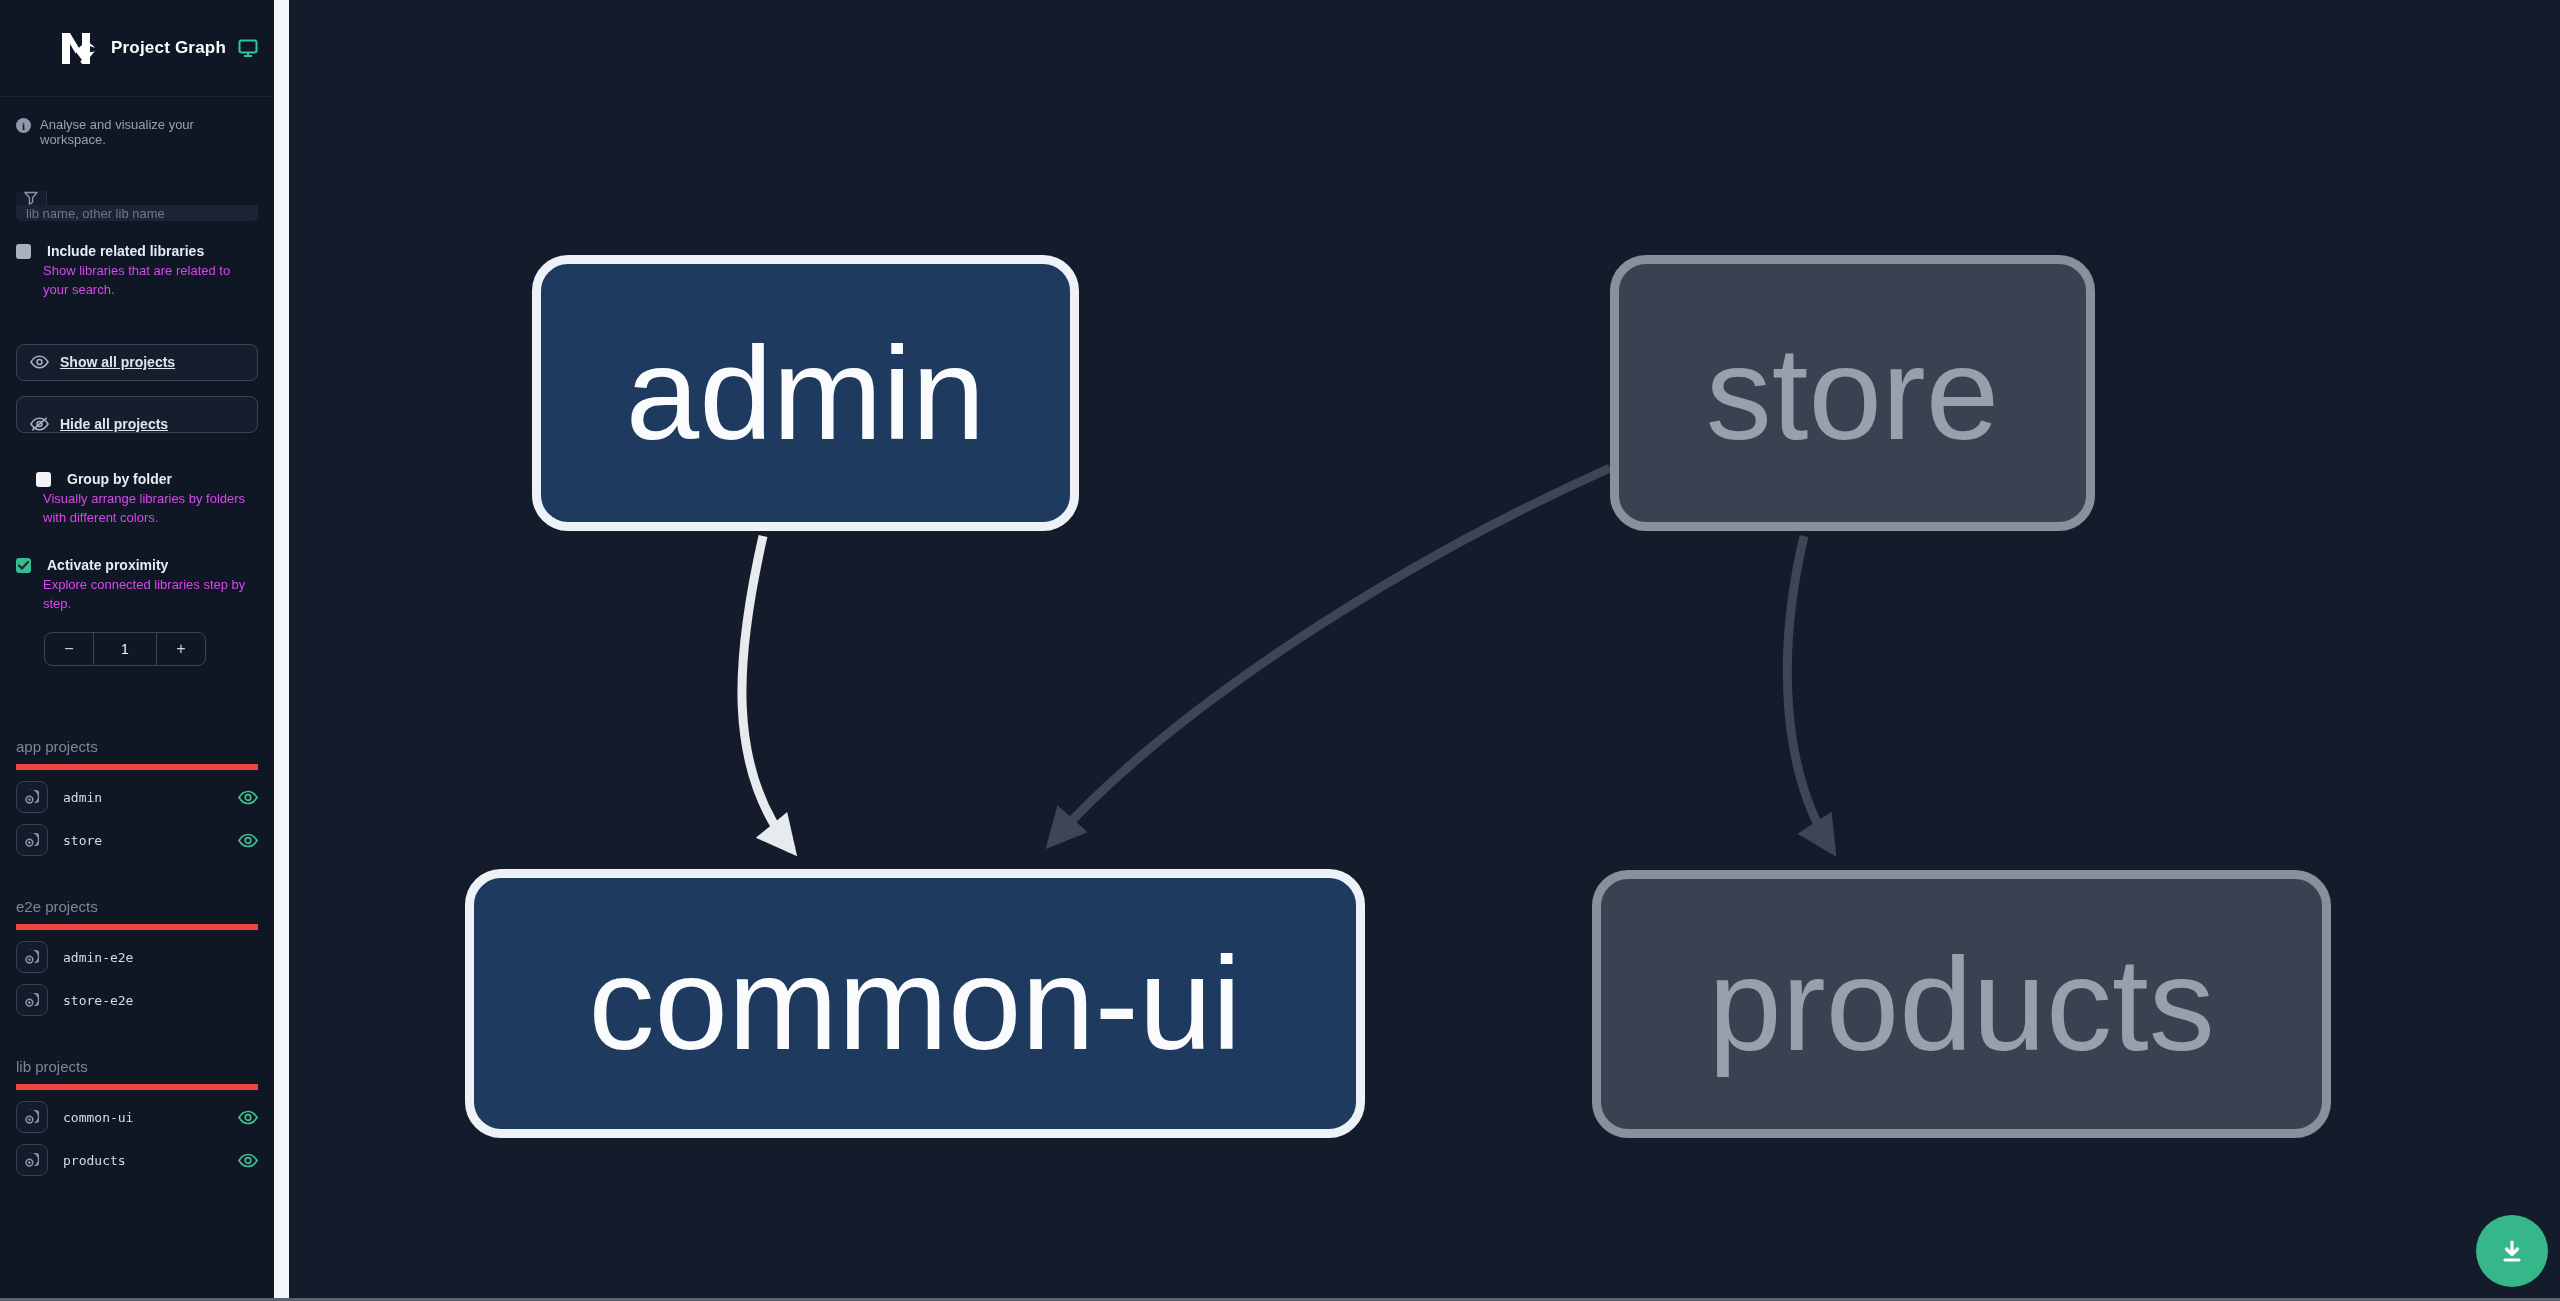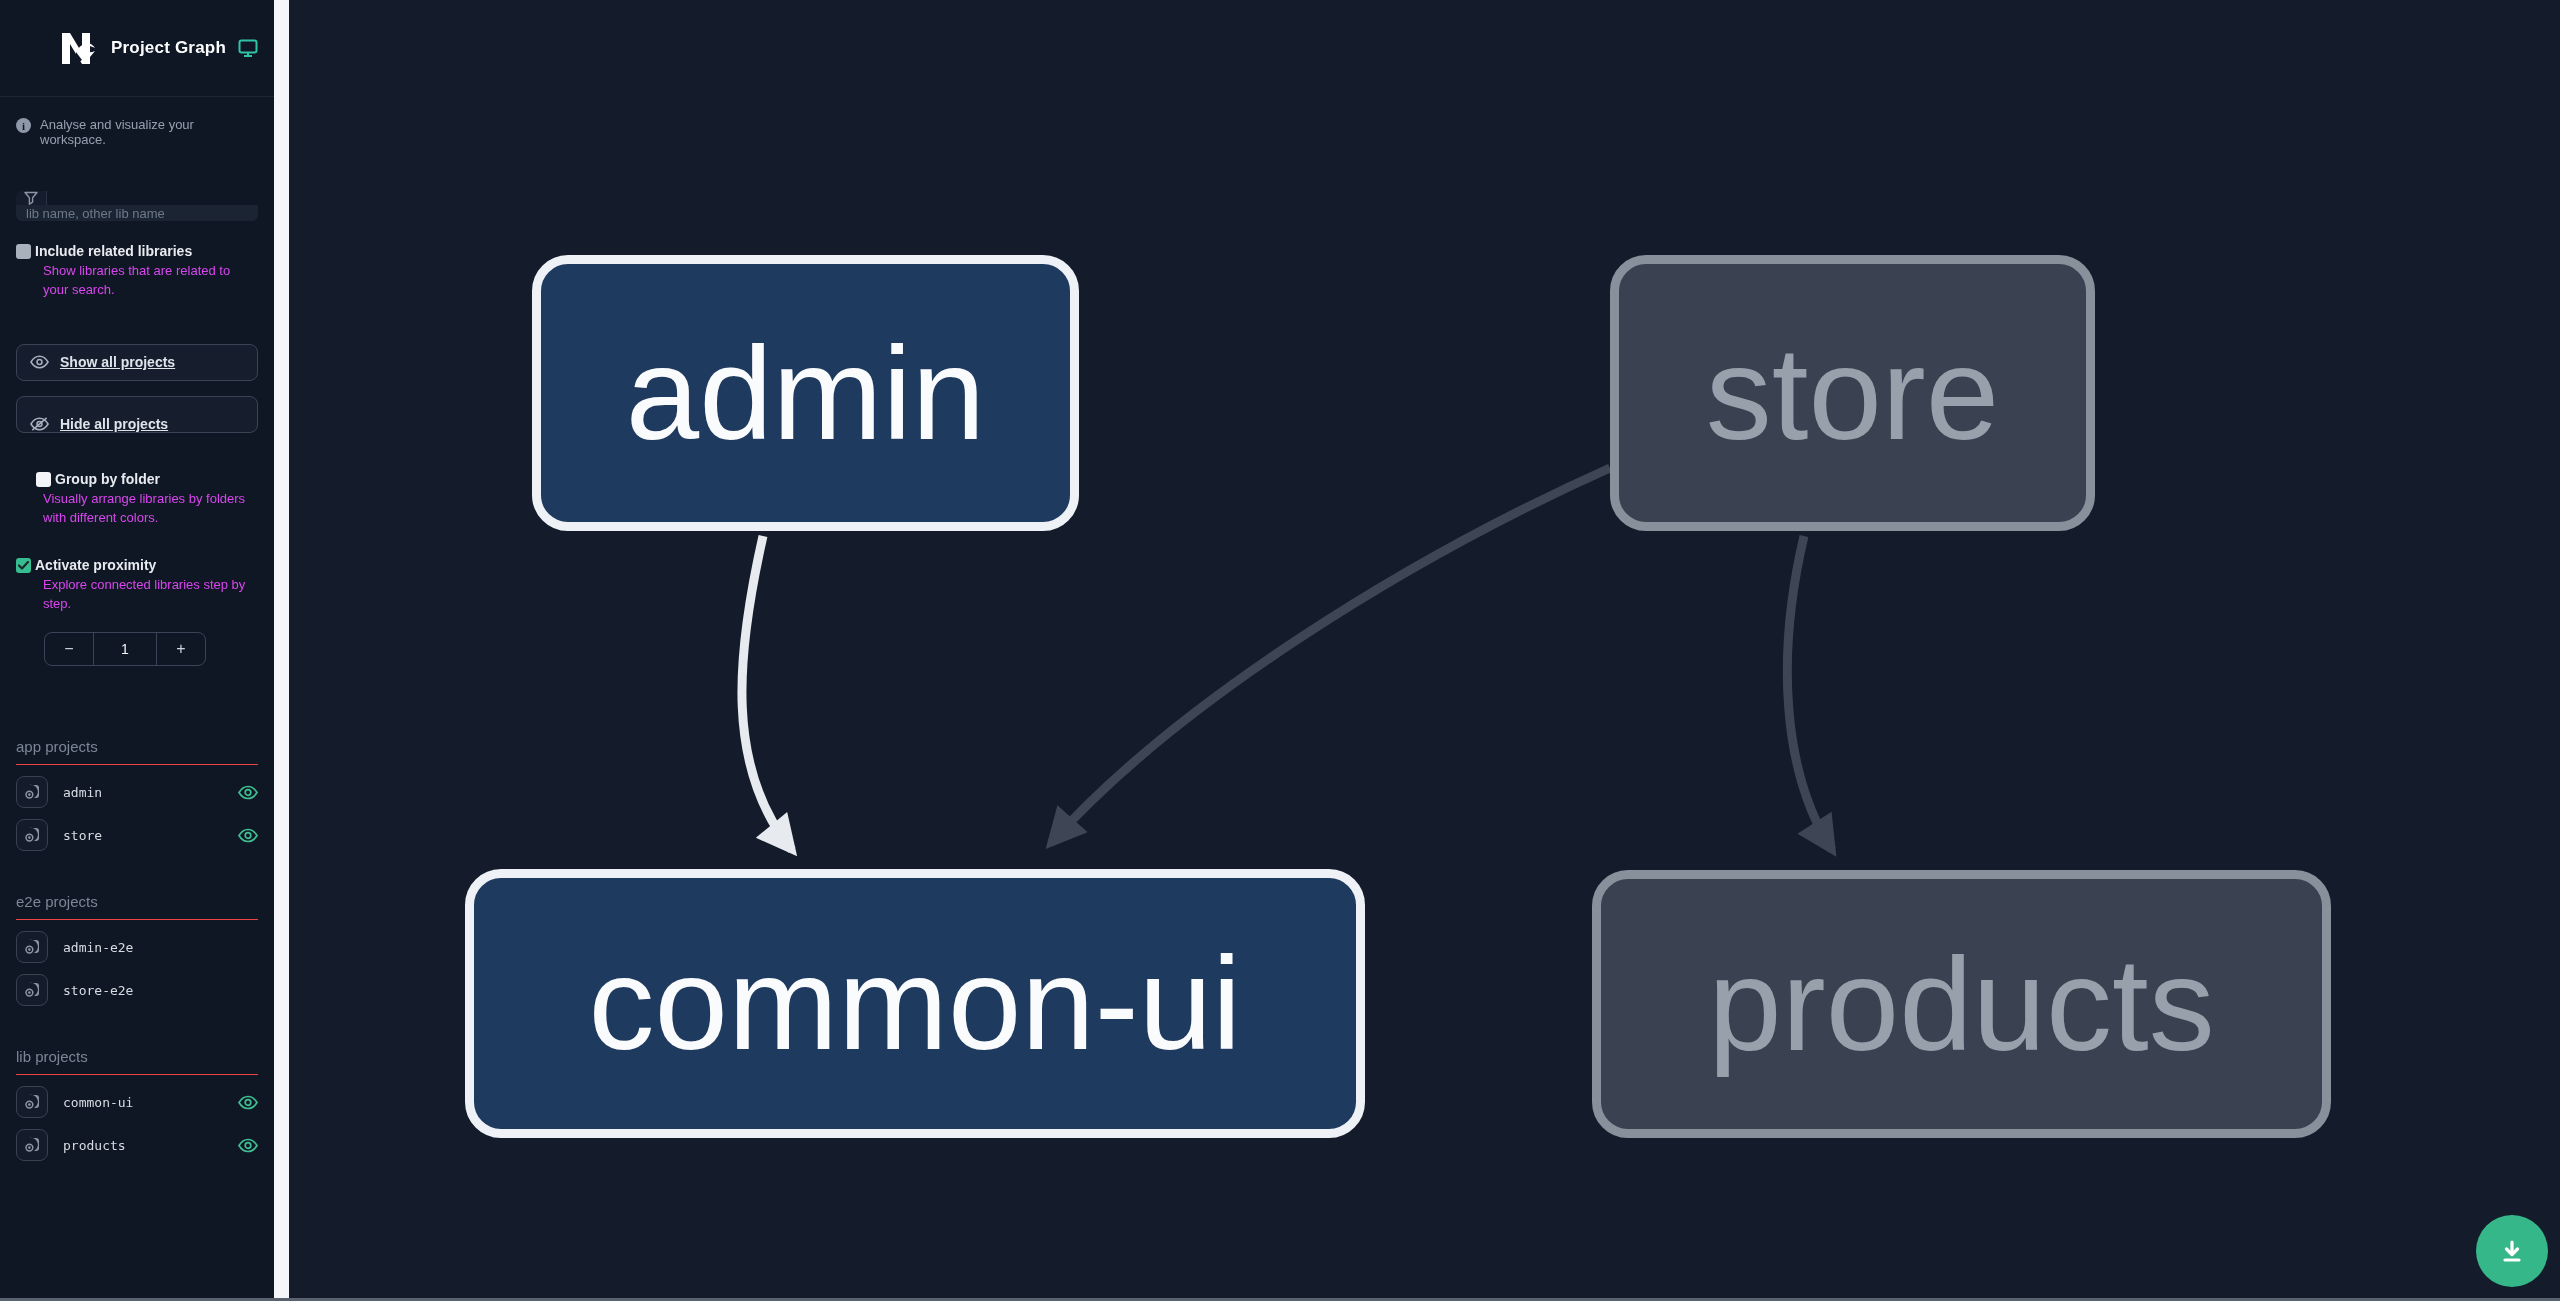--- a/index.html
+++ b/index.html
@@ -31,21 +31,21 @@
 
   
   .filter-box { margin:44px 16px 0; height:30px; display:flex; border-radius:6px; overflow:hidden;flex-direction:column; }
   .filter-icon-seg { width:31px; background:#151d2c; border-right:1px solid #273244;
                      display:flex; align-items:center; justify-content:center; flex:none; }
   .filter-input { flex:1; background:#1b2433; border:none; outline:none; color:#cbd3de;
                   font-size:13px; padding:0 10px; font-family:"Liberation Sans", sans-serif; }
   .filter-input::placeholder { color:#6e7988; }
 
   
-  .cb-row { display:flex; gap:4px; margin:0 16px; }
+  .cb-row { display:flex; gap:16px; margin:0 16px; }
   .cb { width:15px; height:15px; border-radius:3px; flex:none; margin-top:1px;
         display:flex; align-items:center; justify-content:center; }
   .cb-gray  { background:#a9b1bd; }
   .cb-white { background:#f2f4f7; }
   .cb-checked { background:#36bd92; }
   .cb-label { font-size:14px; font-weight:700; color:#e8ebf0; }
   .cb-desc  { font-size:13px; color:#d946ef; line-height:1.45; margin:3px 16px 0 43px; }
 
   
   .sb-btn { margin:0 16px; width:242px; height:37px; border:1px solid #3a4456; border-radius:8px;
@@ -58,21 +58,21 @@
              border-radius:8px; display:flex; overflow:hidden; }
   .step-btn { width:48px; background:transparent; border:none; color:#cfd6df; font-size:16px;
               cursor:pointer; font-family:"Liberation Sans", sans-serif; }
   .step-val { flex:1; display:flex; align-items:center; justify-content:center;
               border-left:1px solid #3a4456; border-right:1px solid #3a4456;
               color:#f4f6f9; font-size:14px; }
 
   
   .section { margin-top:42px; }
   .section-title { margin:0 16px; font-size:15px; color:#7b8697; padding-bottom:9px;
-                   border-bottom:1px solid #ef4444; }
+                   border-bottom:6px solid #ef4444; }
   .project-row { display:flex; align-items:center; margin:11px 16px 0; gap:15px; height:32px; }
   .row-focus-btn { width:32px; height:32px; border:1px solid #39direction4252; border:1px solid #394252;
                    border-radius:8px; background:#141c2b; display:flex; align-items:center;
                    justify-content:center; cursor:pointer; flex:none; }
   .row-name { font-family:"DejaVu Sans Mono", monospace; font-size:13px; color:#d7dce4; }
   .row-eye { margin-left:auto; background:none; border:none; display:flex; cursor:pointer; padding:0; }
 
   
   .gnode { position:absolute; border-radius:36px; display:flex; align-items:center;
            justify-content:center; font-size:132px; cursor:pointer; }

